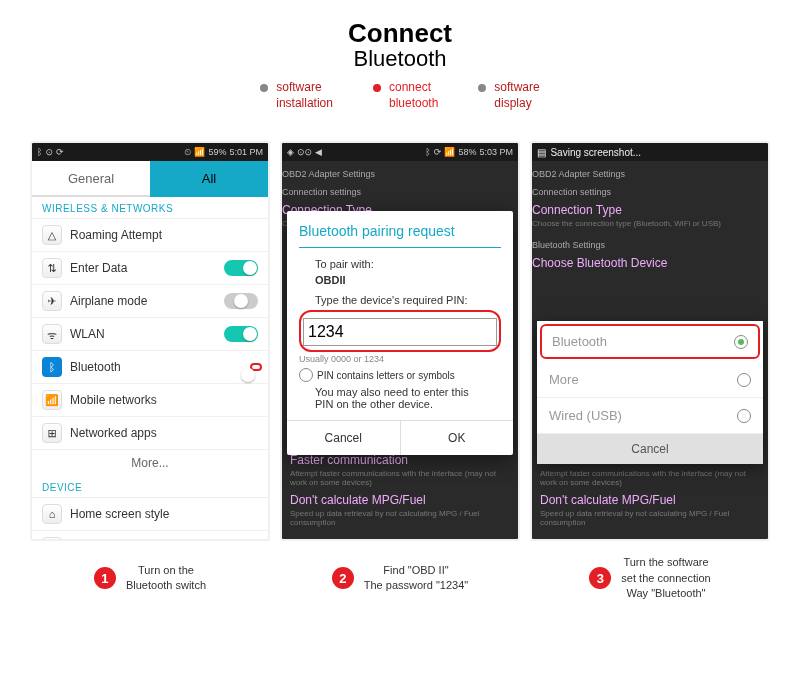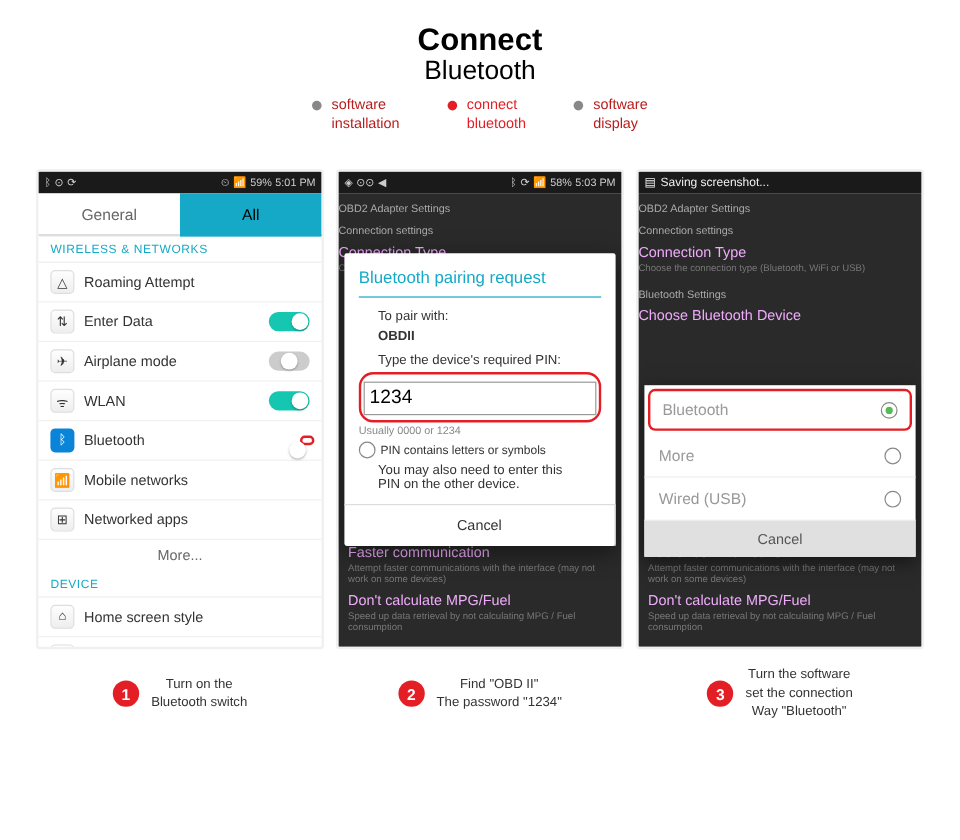--- a/index.html
+++ b/index.html
@@ -181,20 +181,21 @@
             <input class="pin-input" value="1234" style="">
           </div>
           <div class="hint">Usually 0000 or 1234</div>
           <div class="radio-row">
               <span class="radio"></span>
               <span>PIN contains letters or symbols</span>
             </div>
           <p>You may also need to enter this PIN on the other device.</p>
           <div class="dialog-buttons">
             <div>Cancel</div>
+            <div>OK</div>
           </div>
         </div>
 
         <div class="dark-lower">
           <div class="dark-conn">Faster communication</div>
           <div class="dark-sub">Attempt faster communications with the interface (may not work on some devices)</div>
           <div class="dark-conn">Don't calculate MPG/Fuel</div>
           <div class="dark-sub">Speed up data retrieval by not calculating MPG / Fuel consumption</div>
         </div>
       </div>

